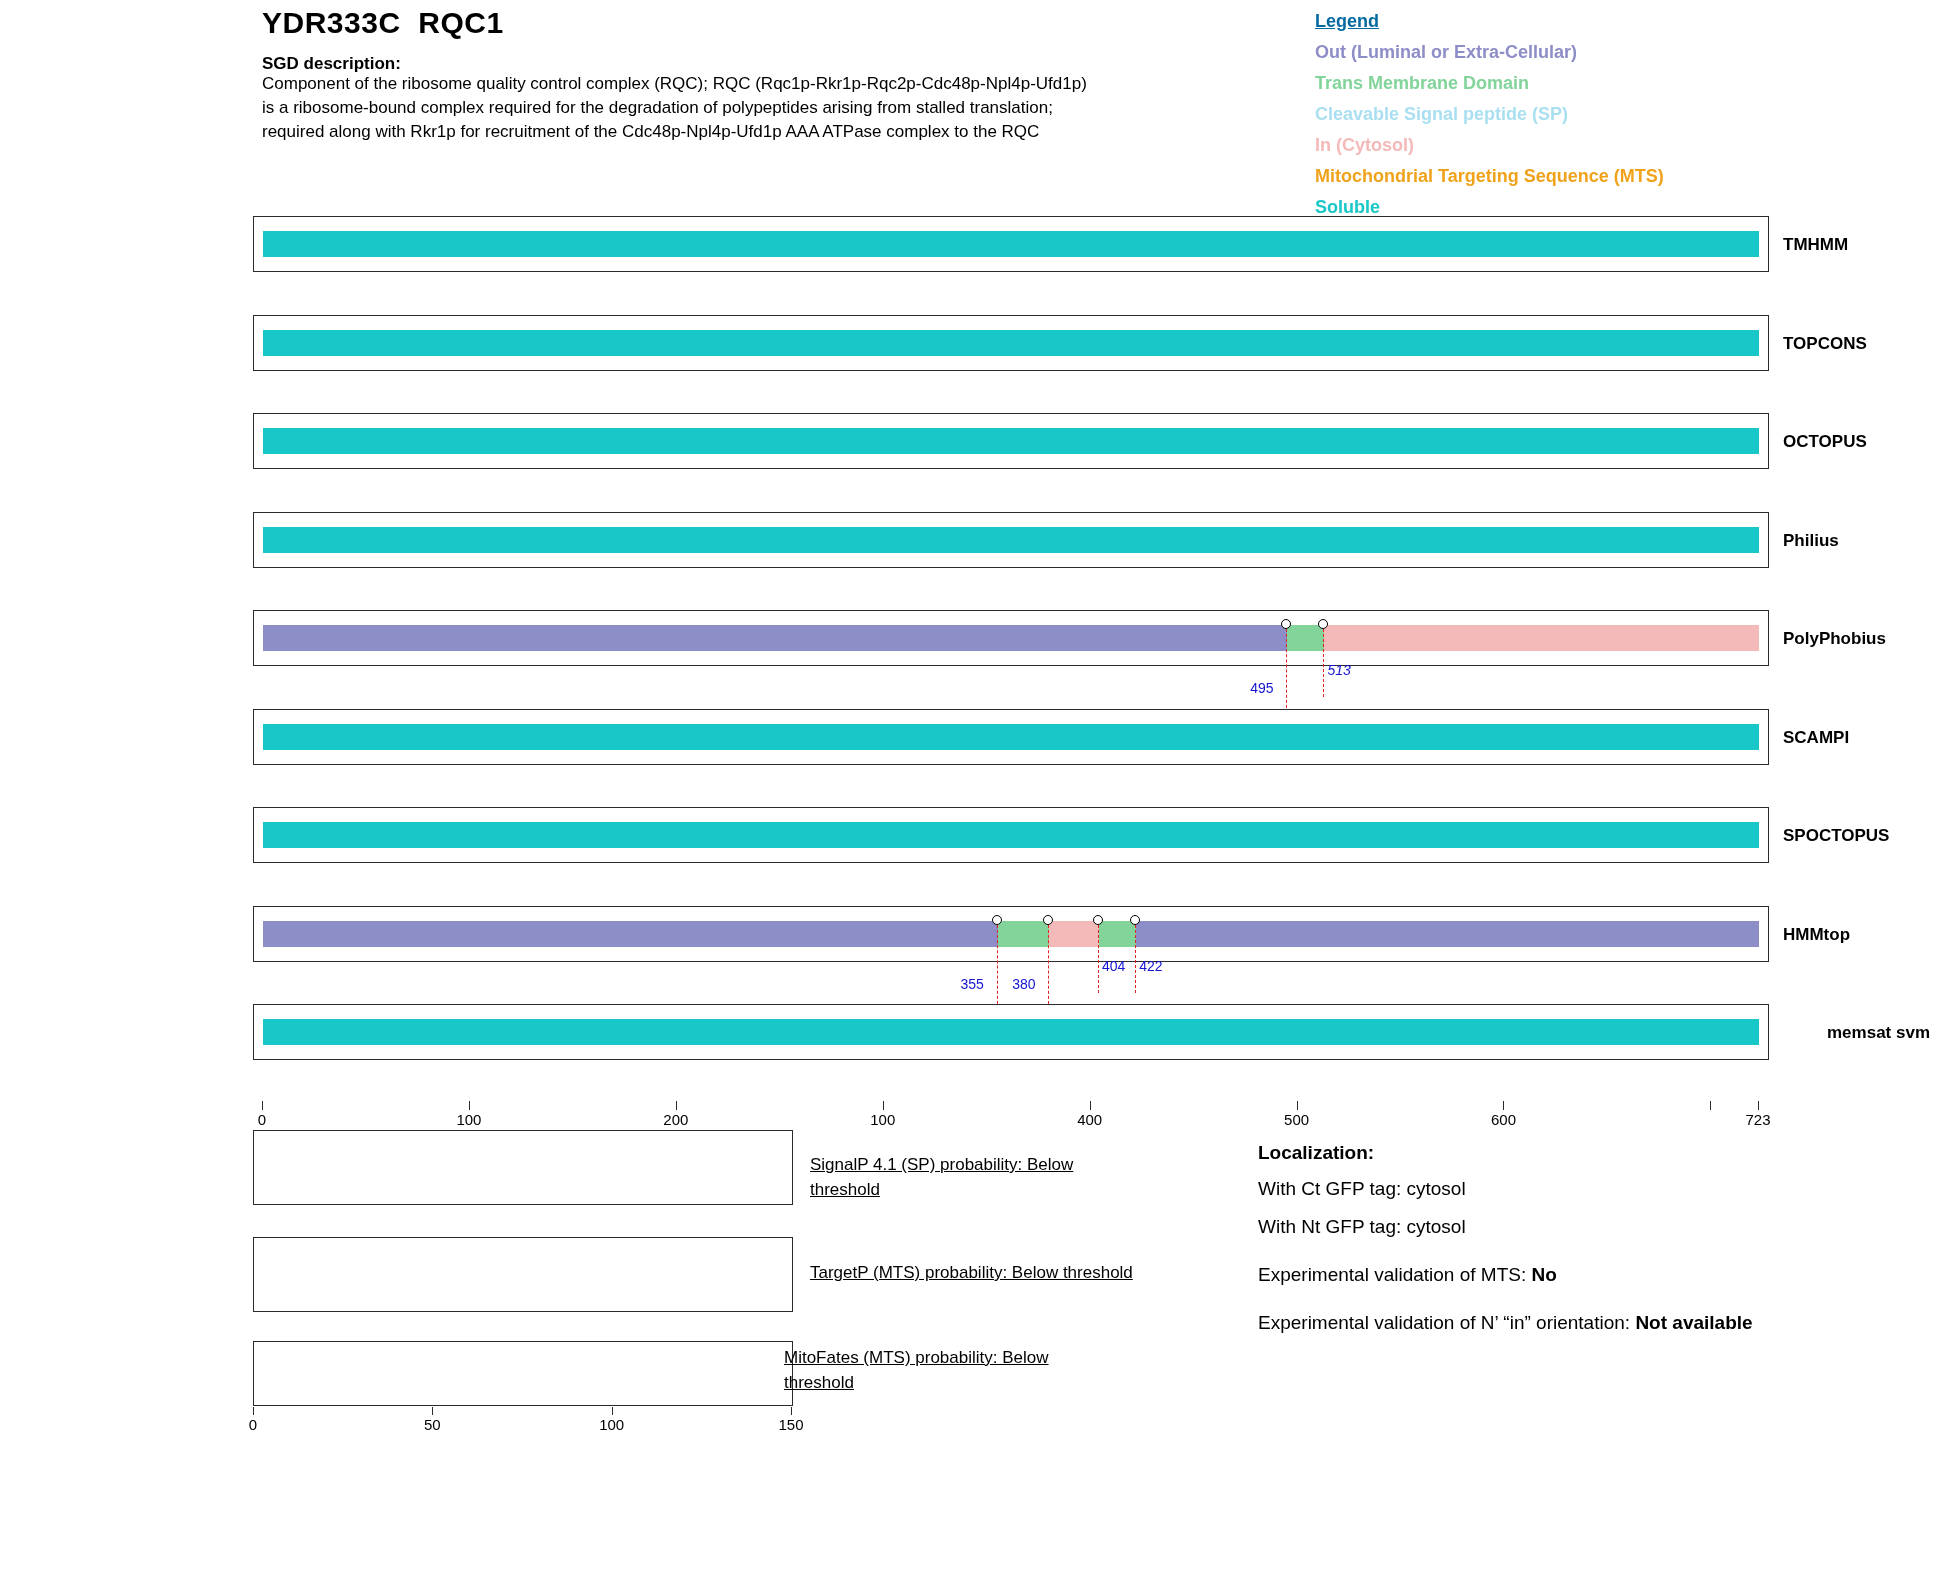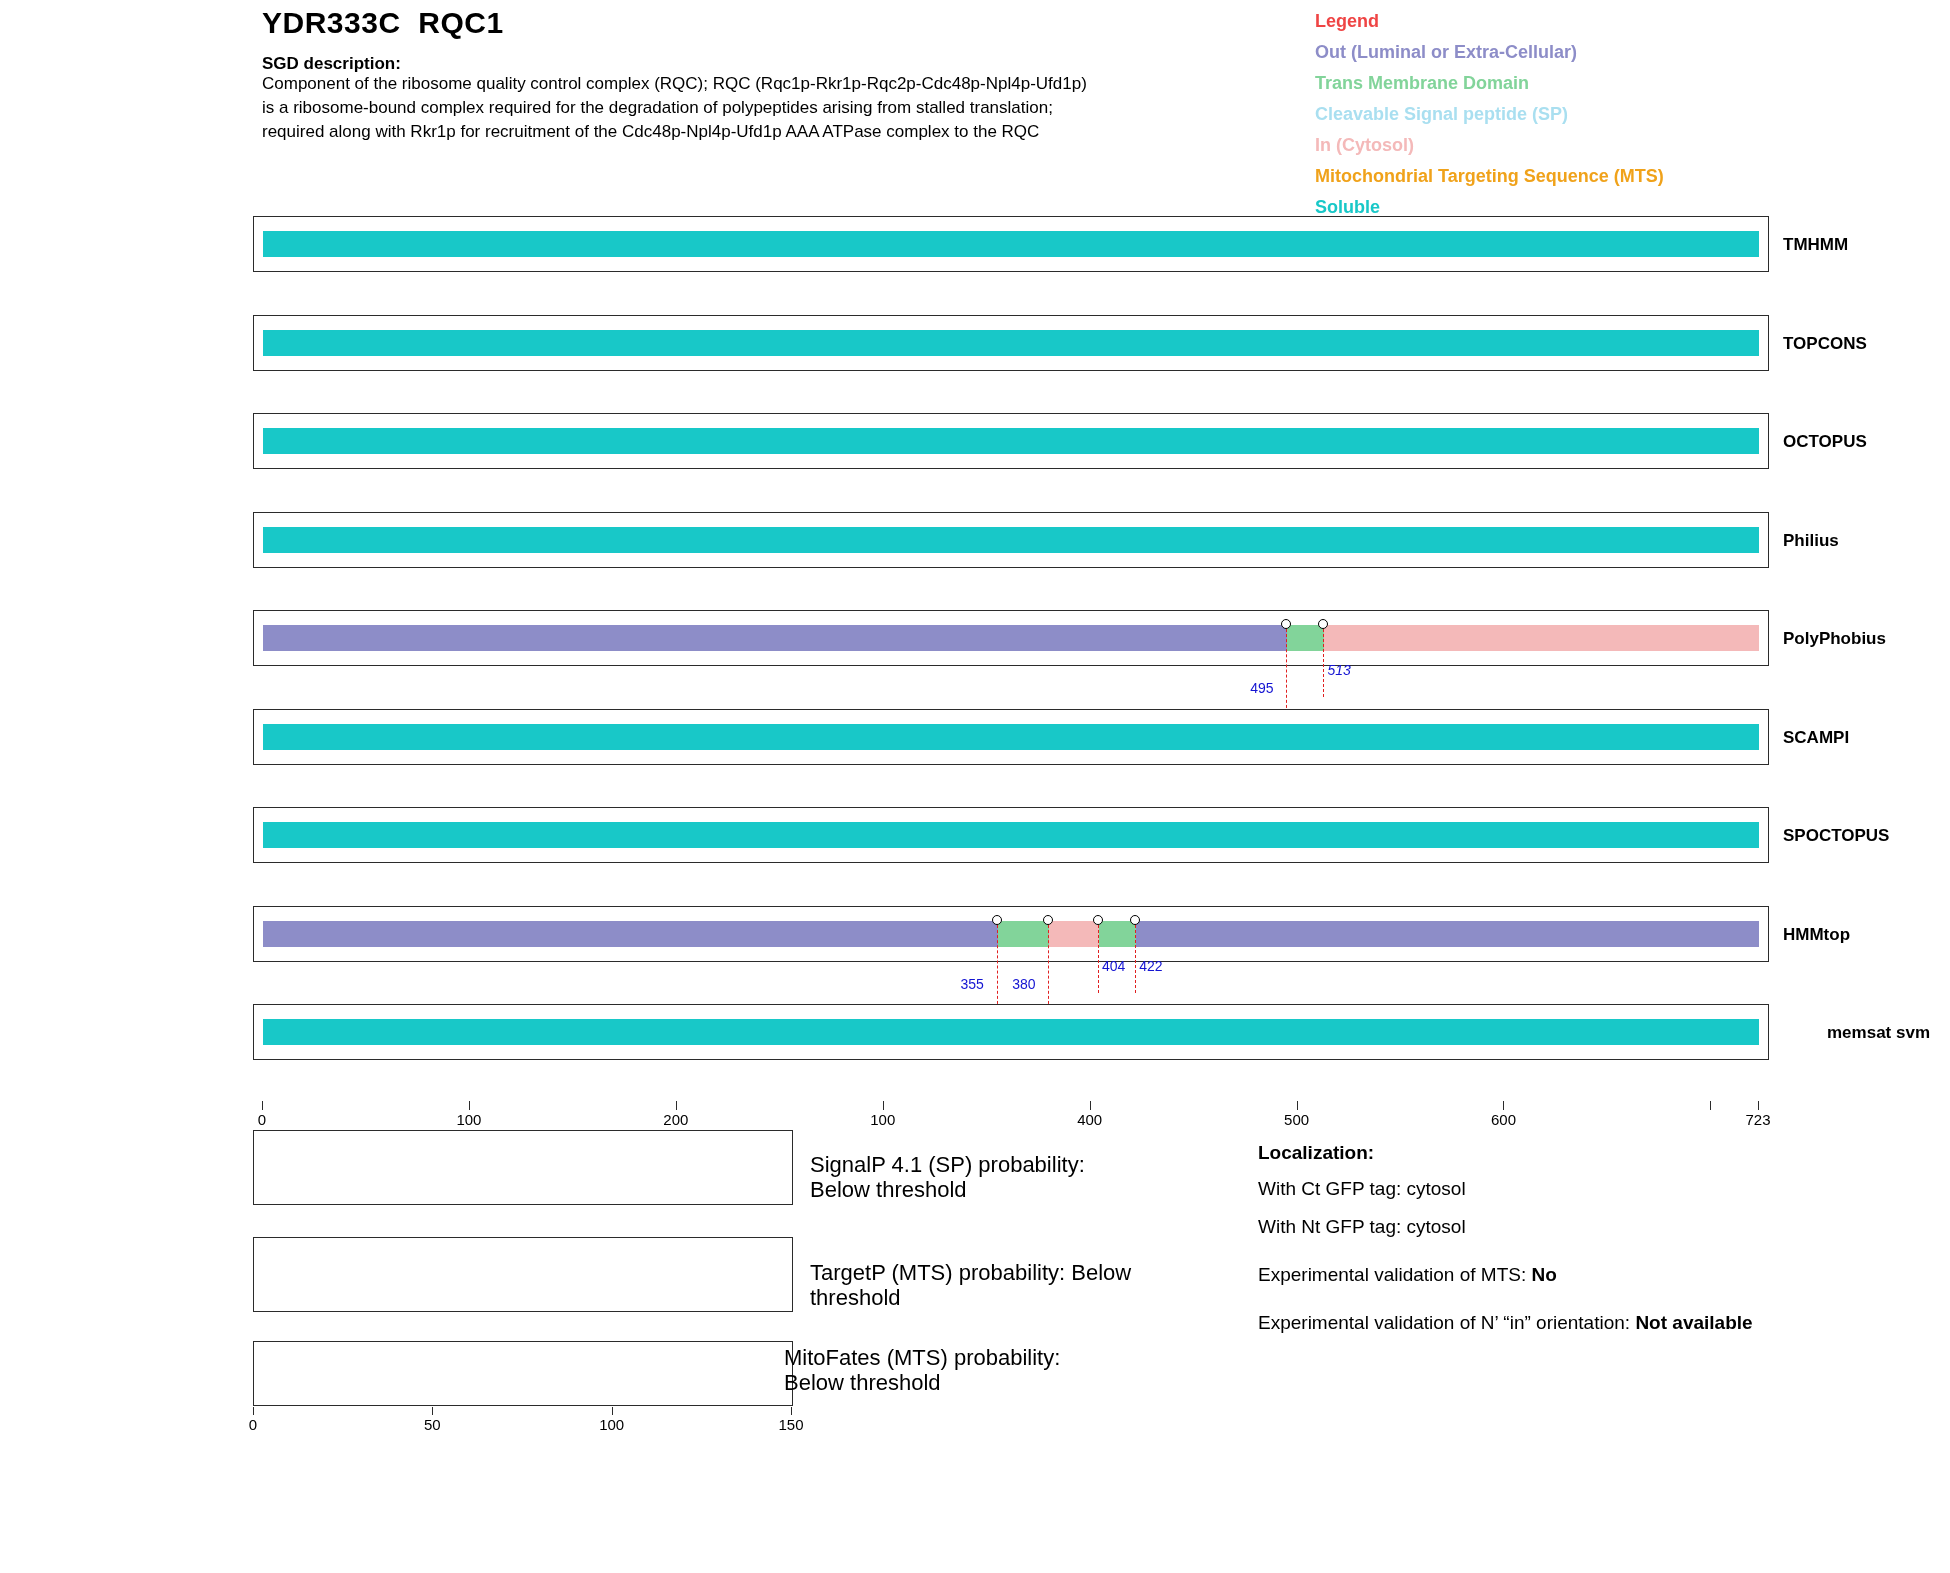--- a/index.html
+++ b/index.html
@@ -50,21 +50,21 @@
 
   
   .legend {
     position: absolute;
     left: 1315px;
     top: 6px;
     font-size: 18px;
     font-weight: bold;
     line-height: 31px;
   }
-  .legend .legend-title { color: #ef4444; }
+  .legend .legend-title { color: #0369a1; text-decoration: underline; }
 
   
   .track-box {
     position: absolute;
     left: 253px;
     width: 1516px;
     height: 56px;
     border: 1px solid #2b2b2b;
     box-sizing: border-box;
     background: #ffffff;
@@ -137,23 +137,24 @@
   .plot-box {
     position: absolute;
     left: 253px;
     width: 540px;
     border: 1px solid #2b2b2b;
     box-sizing: border-box;
     background: #ffffff;
   }
   .plot-caption {
     position: absolute;
-    font-size: 22px;
+    font-size: 17px;
     line-height: 25px;
     width: 330px;
+    text-decoration: underline;
   }
   .mini-axis {
     position: absolute;
     left: 253px;
     width: 540px;
     height: 28px;
   }
   .mini-tick {
     position: absolute;
     top: 0;

